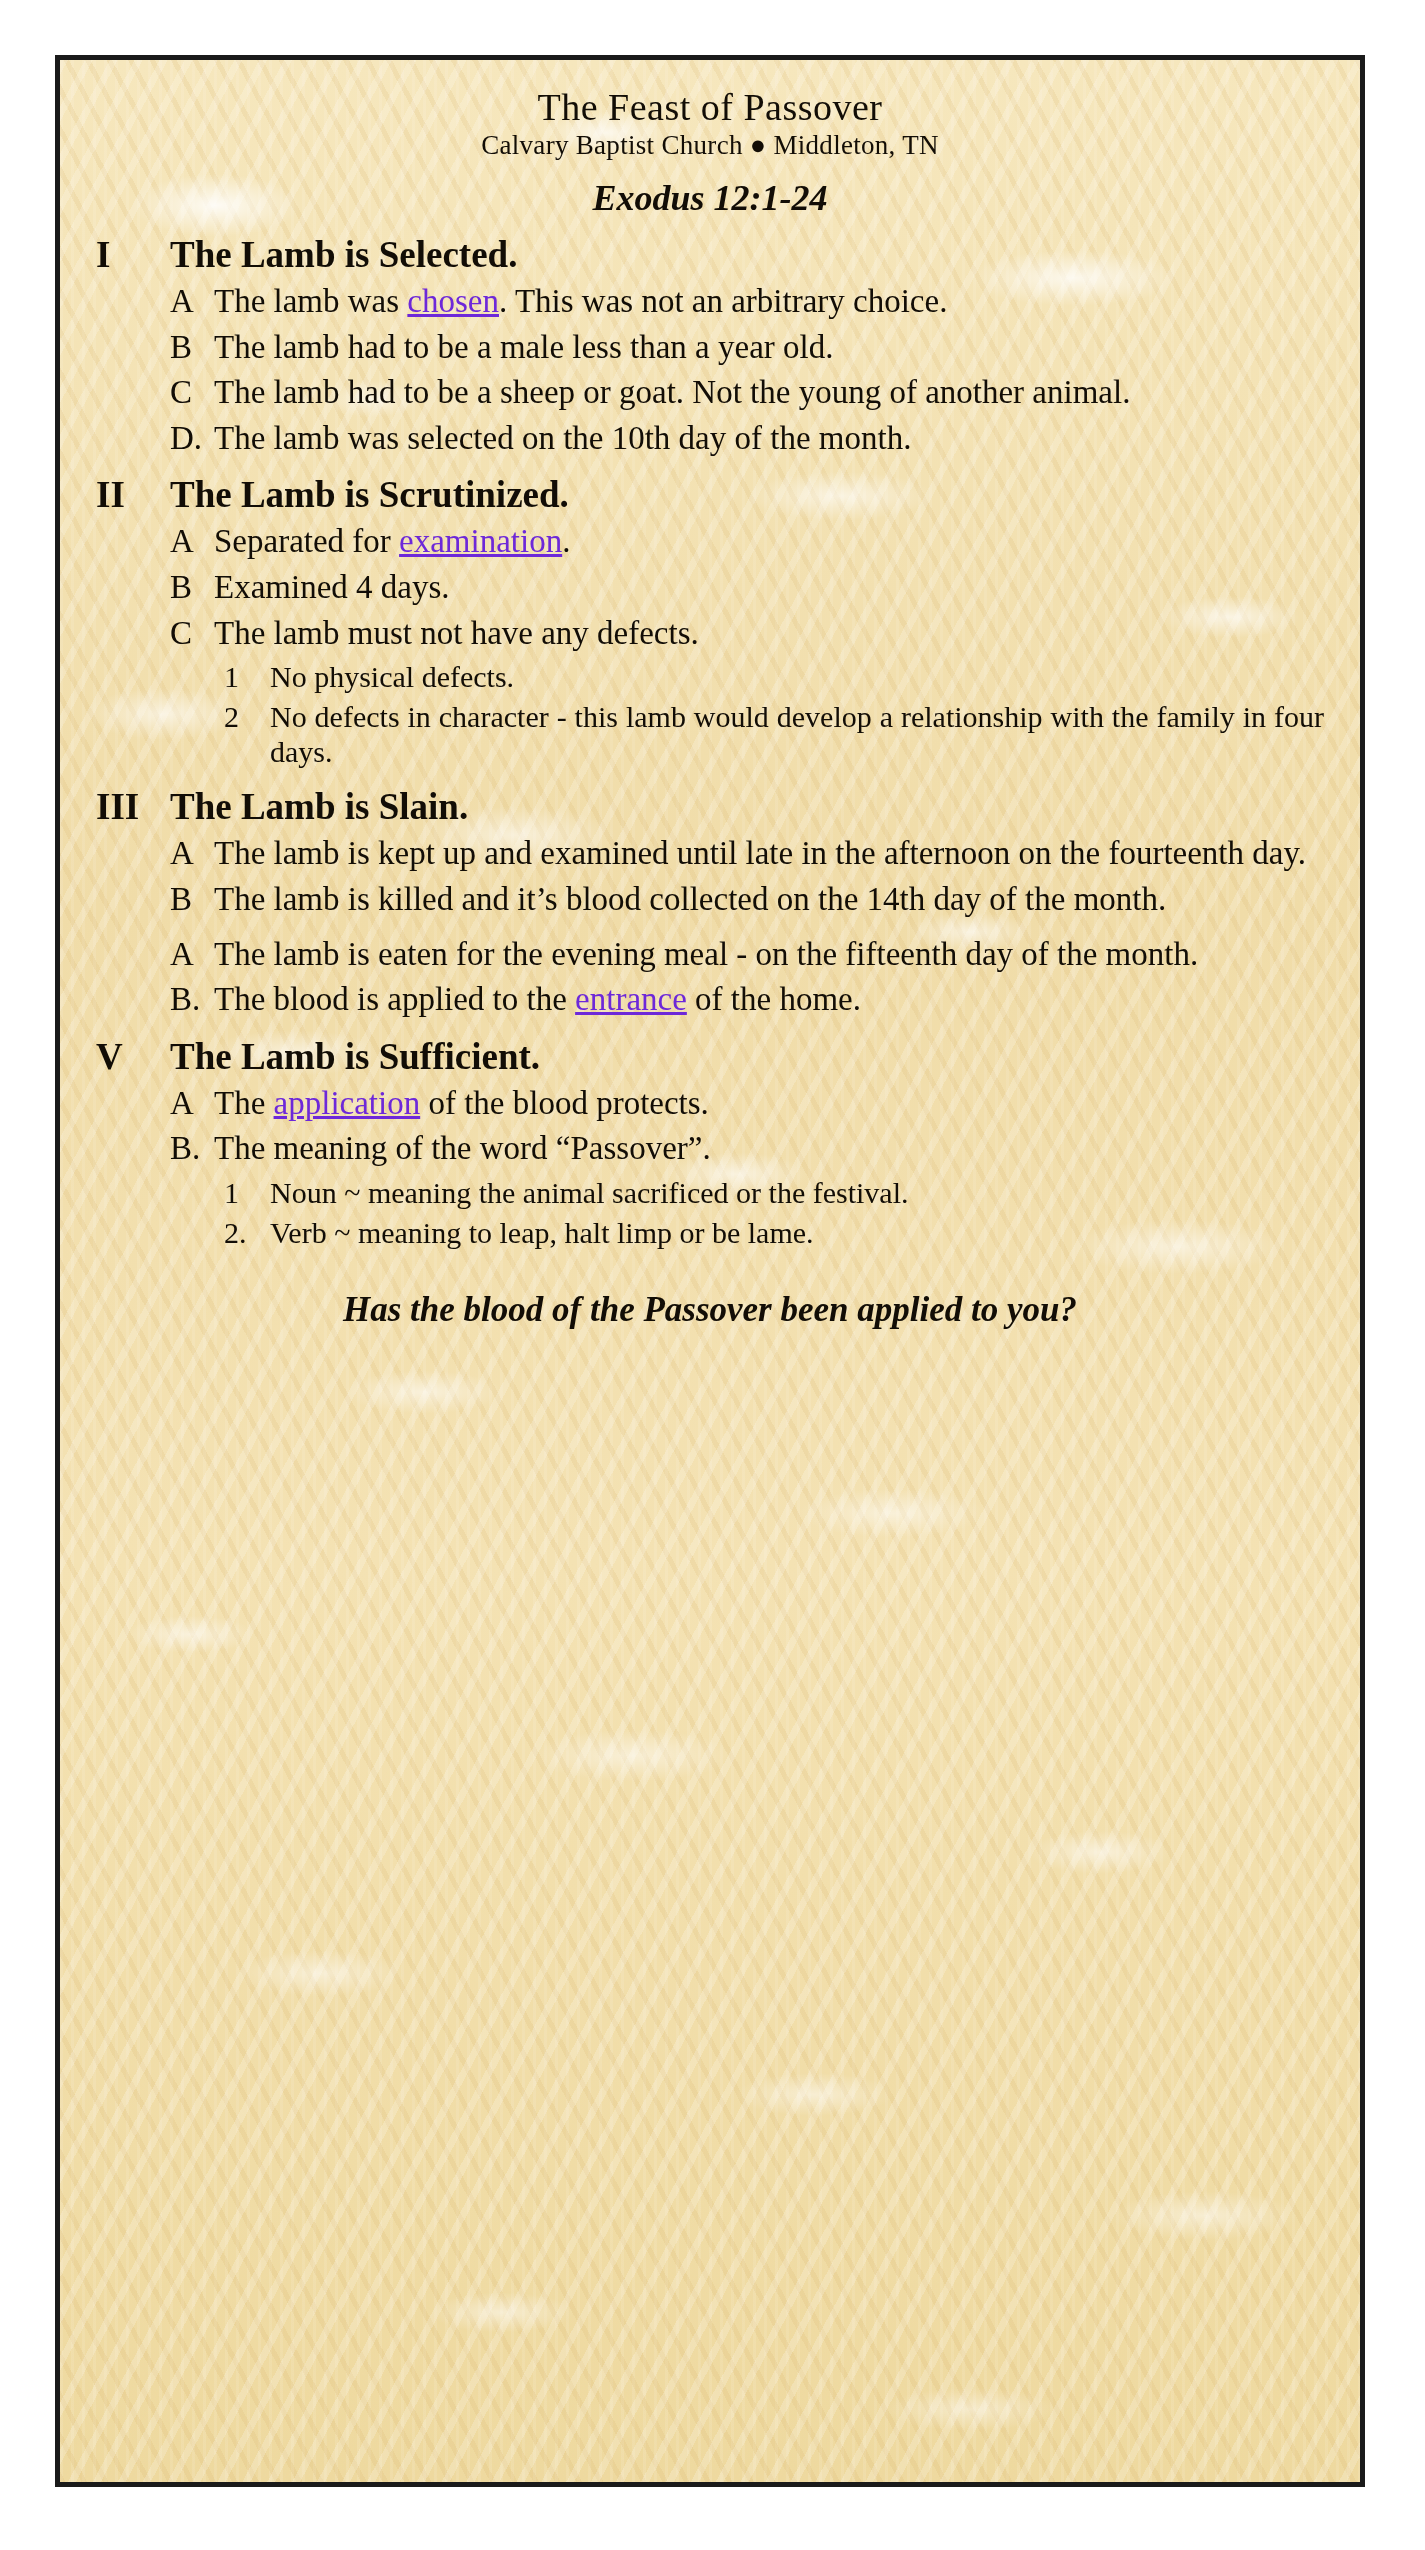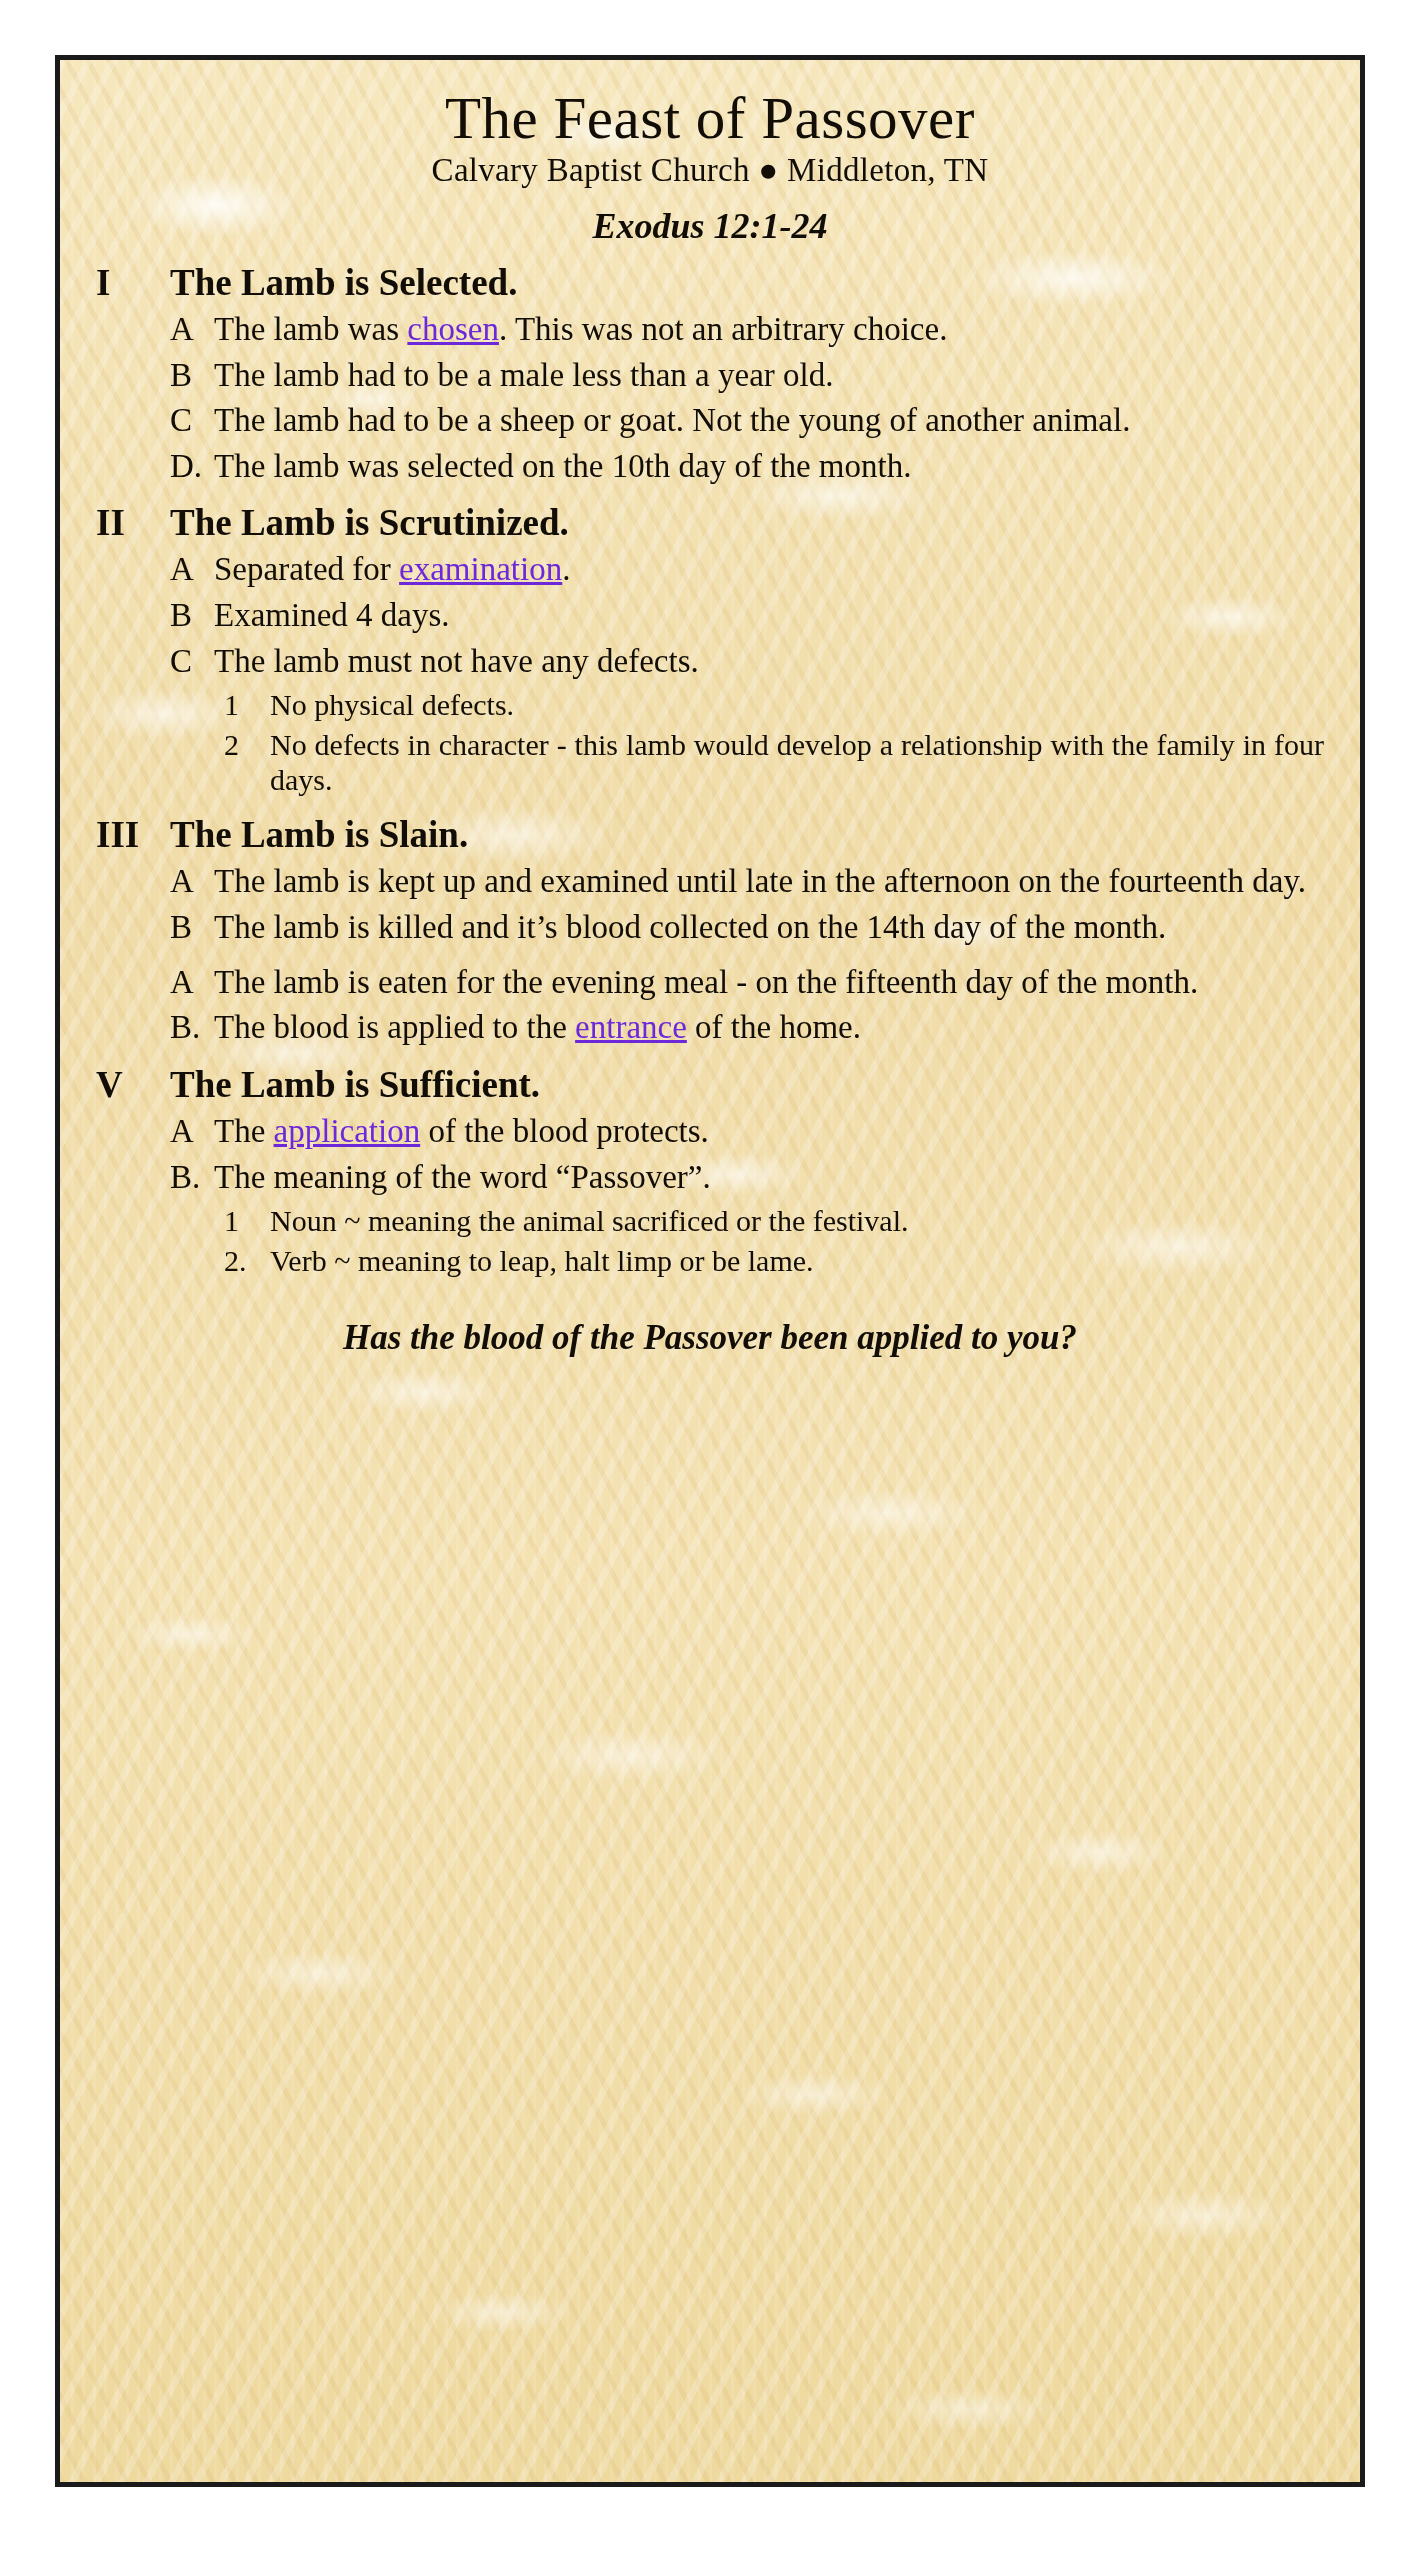--- a/index.html
+++ b/index.html
@@ -62,29 +62,29 @@
 
   .content {
     position: relative;
     z-index: 2;
     padding: 22px 36px 0 36px;
     color: #120d06;
   }
 
   .title {
     text-align: center;
-    font-size: 59px;
+    font-size: 38px;
     line-height: 1.05;
     letter-spacing: 0.5px;
     font-weight: normal;
     margin: 6px 0 2px 0;
   }
   .subtitle {
     text-align: center;
-    font-size: 33px;
+    font-size: 27px;
     letter-spacing: 0.3px;
     margin-bottom: 16px;
   }
   .scripture {
     text-align: center;
     font-size: 36px;
     font-weight: bold;
     font-style: italic;
     margin: 8px 0 14px 0;
   }

